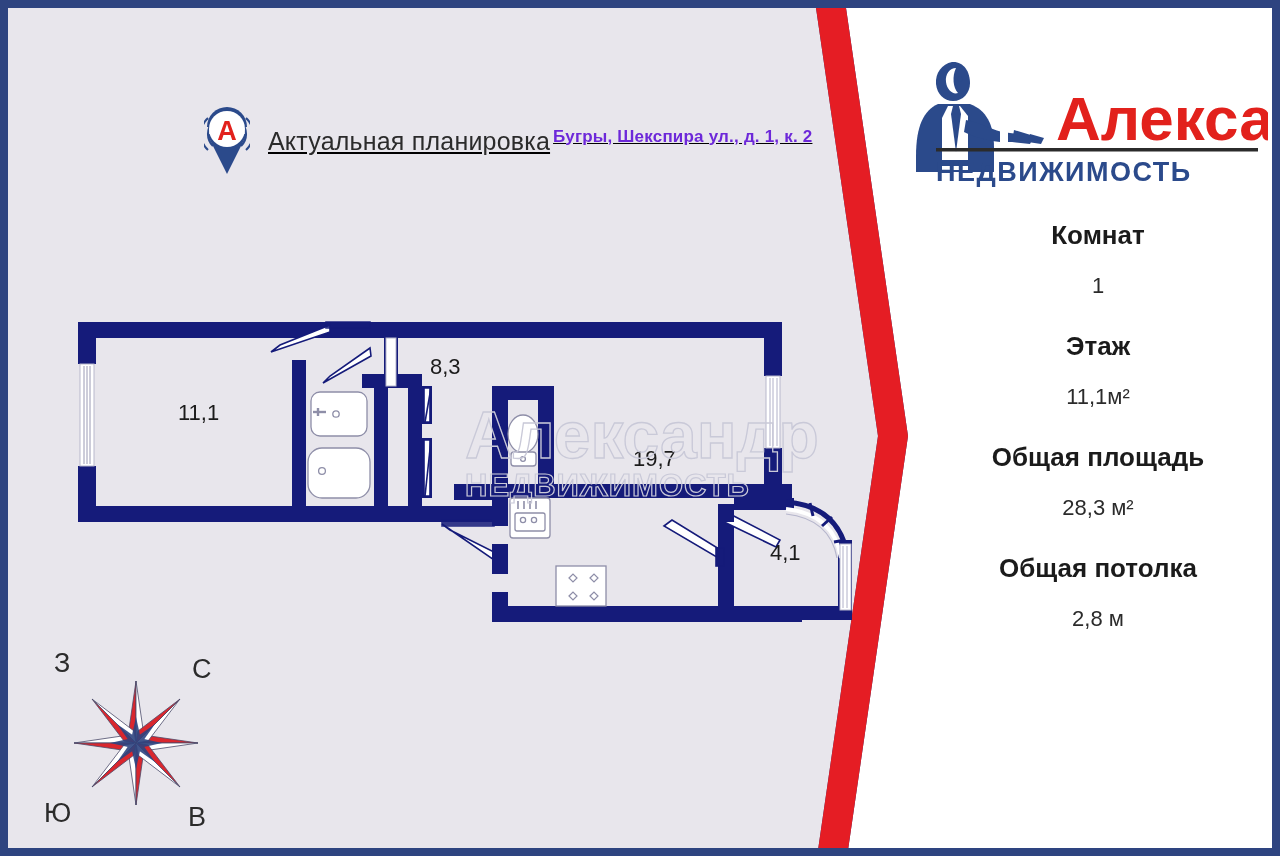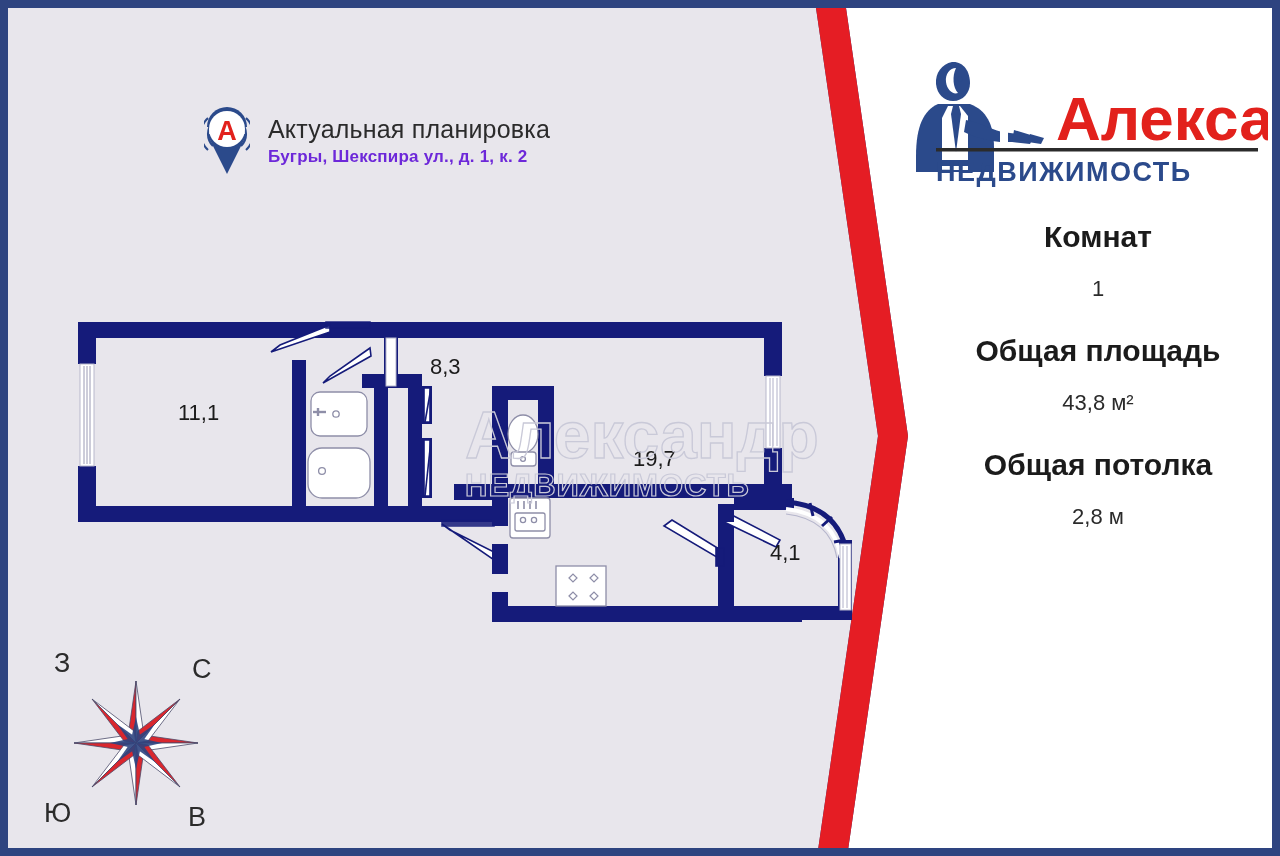--- a/index.html
+++ b/index.html
@@ -22,33 +22,33 @@
   #right-panel{
     position:absolute;top:0;left:0;width:1280px;height:856px;
     pointer-events:none;
   }
   
   #header{
     position:absolute;left:196px;top:96px;
     display:flex;align-items:center;gap:18px;
   }
   #pin-wrap{width:46px;height:74px;position:relative;flex:none;}
-  #header-texts{display:flex;flex-direction:column;gap:3px;}
+  #header-texts{display:flex;flex-direction:row;gap:3px;text-decoration:underline;}
   .h-line1{font-size:25px;color:#2b2b2b;letter-spacing:.2px;}
   .h-line2{font-size:17px;color:#6d28d9;font-weight:bold;letter-spacing:.2px;}
   
   #compass{position:absolute;left:32px;top:632px;width:216px;height:200px;}
   .c-lbl{position:absolute;font-size:27px;color:#2b2b2b;}
   
   #info{
     position:absolute;left:930px;top:212px;width:320px;
     text-align:center;
     display:flex;flex-direction:column;
   }
-  .info-key{font-size:30px;font-weight:bold;color:#1b1b1b;margin-bottom:22px;}
+  .info-key{font-size:26px;font-weight:bold;color:#1b1b1b;margin-bottom:22px;}
   .info-val{font-size:22px;color:#2b2b2b;margin-bottom:32px;}
   .info-val.last{margin-bottom:0;}
   
   #logo{position:absolute;left:900px;top:44px;width:360px;height:144px;}
   
   #plan{position:absolute;left:60px;top:300px;width:800px;height:320px;}
   
   #watermark{
     position:absolute;left:455px;top:388px;width:360px;height:110px;
     pointer-events:none;
@@ -122,22 +122,24 @@
     <text x="148" y="88" font-family="Liberation Sans, sans-serif" font-size="62" font-weight="bold" fill="#e2211c">Александр</text>
 
     <rect x="28" y="96" width="322" height="3.5" fill="#2b2b2b"></rect>
 
     <text x="28" y="129" font-family="Liberation Sans, sans-serif" font-size="27" font-weight="bold" fill="#2b4a8b" letter-spacing="1.5">НЕДВИЖИМОСТЬ</text>
   </svg>
 
   <div id="info">
     <div class="info-key">Комнат</div>
     <div class="info-val">1</div>
+    <div class="info-key">Этаж</div>
+    <div class="info-val">11,1м²</div>
     <div class="info-key">Общая площадь</div>
-    <div class="info-val">43,8 м²</div>
+    <div class="info-val">28,3 м²</div>
     <div class="info-key">Общая потолка</div>
     <div class="info-val last">2,8 м</div>
   </div>
 
   <svg id="plan" viewBox="0 0 800 320">
     <g fill="#151b7a">
 
       <rect x="10" y="14" width="700" height="16"></rect>
 
       <rect x="10" y="14" width="18" height="42"></rect>

